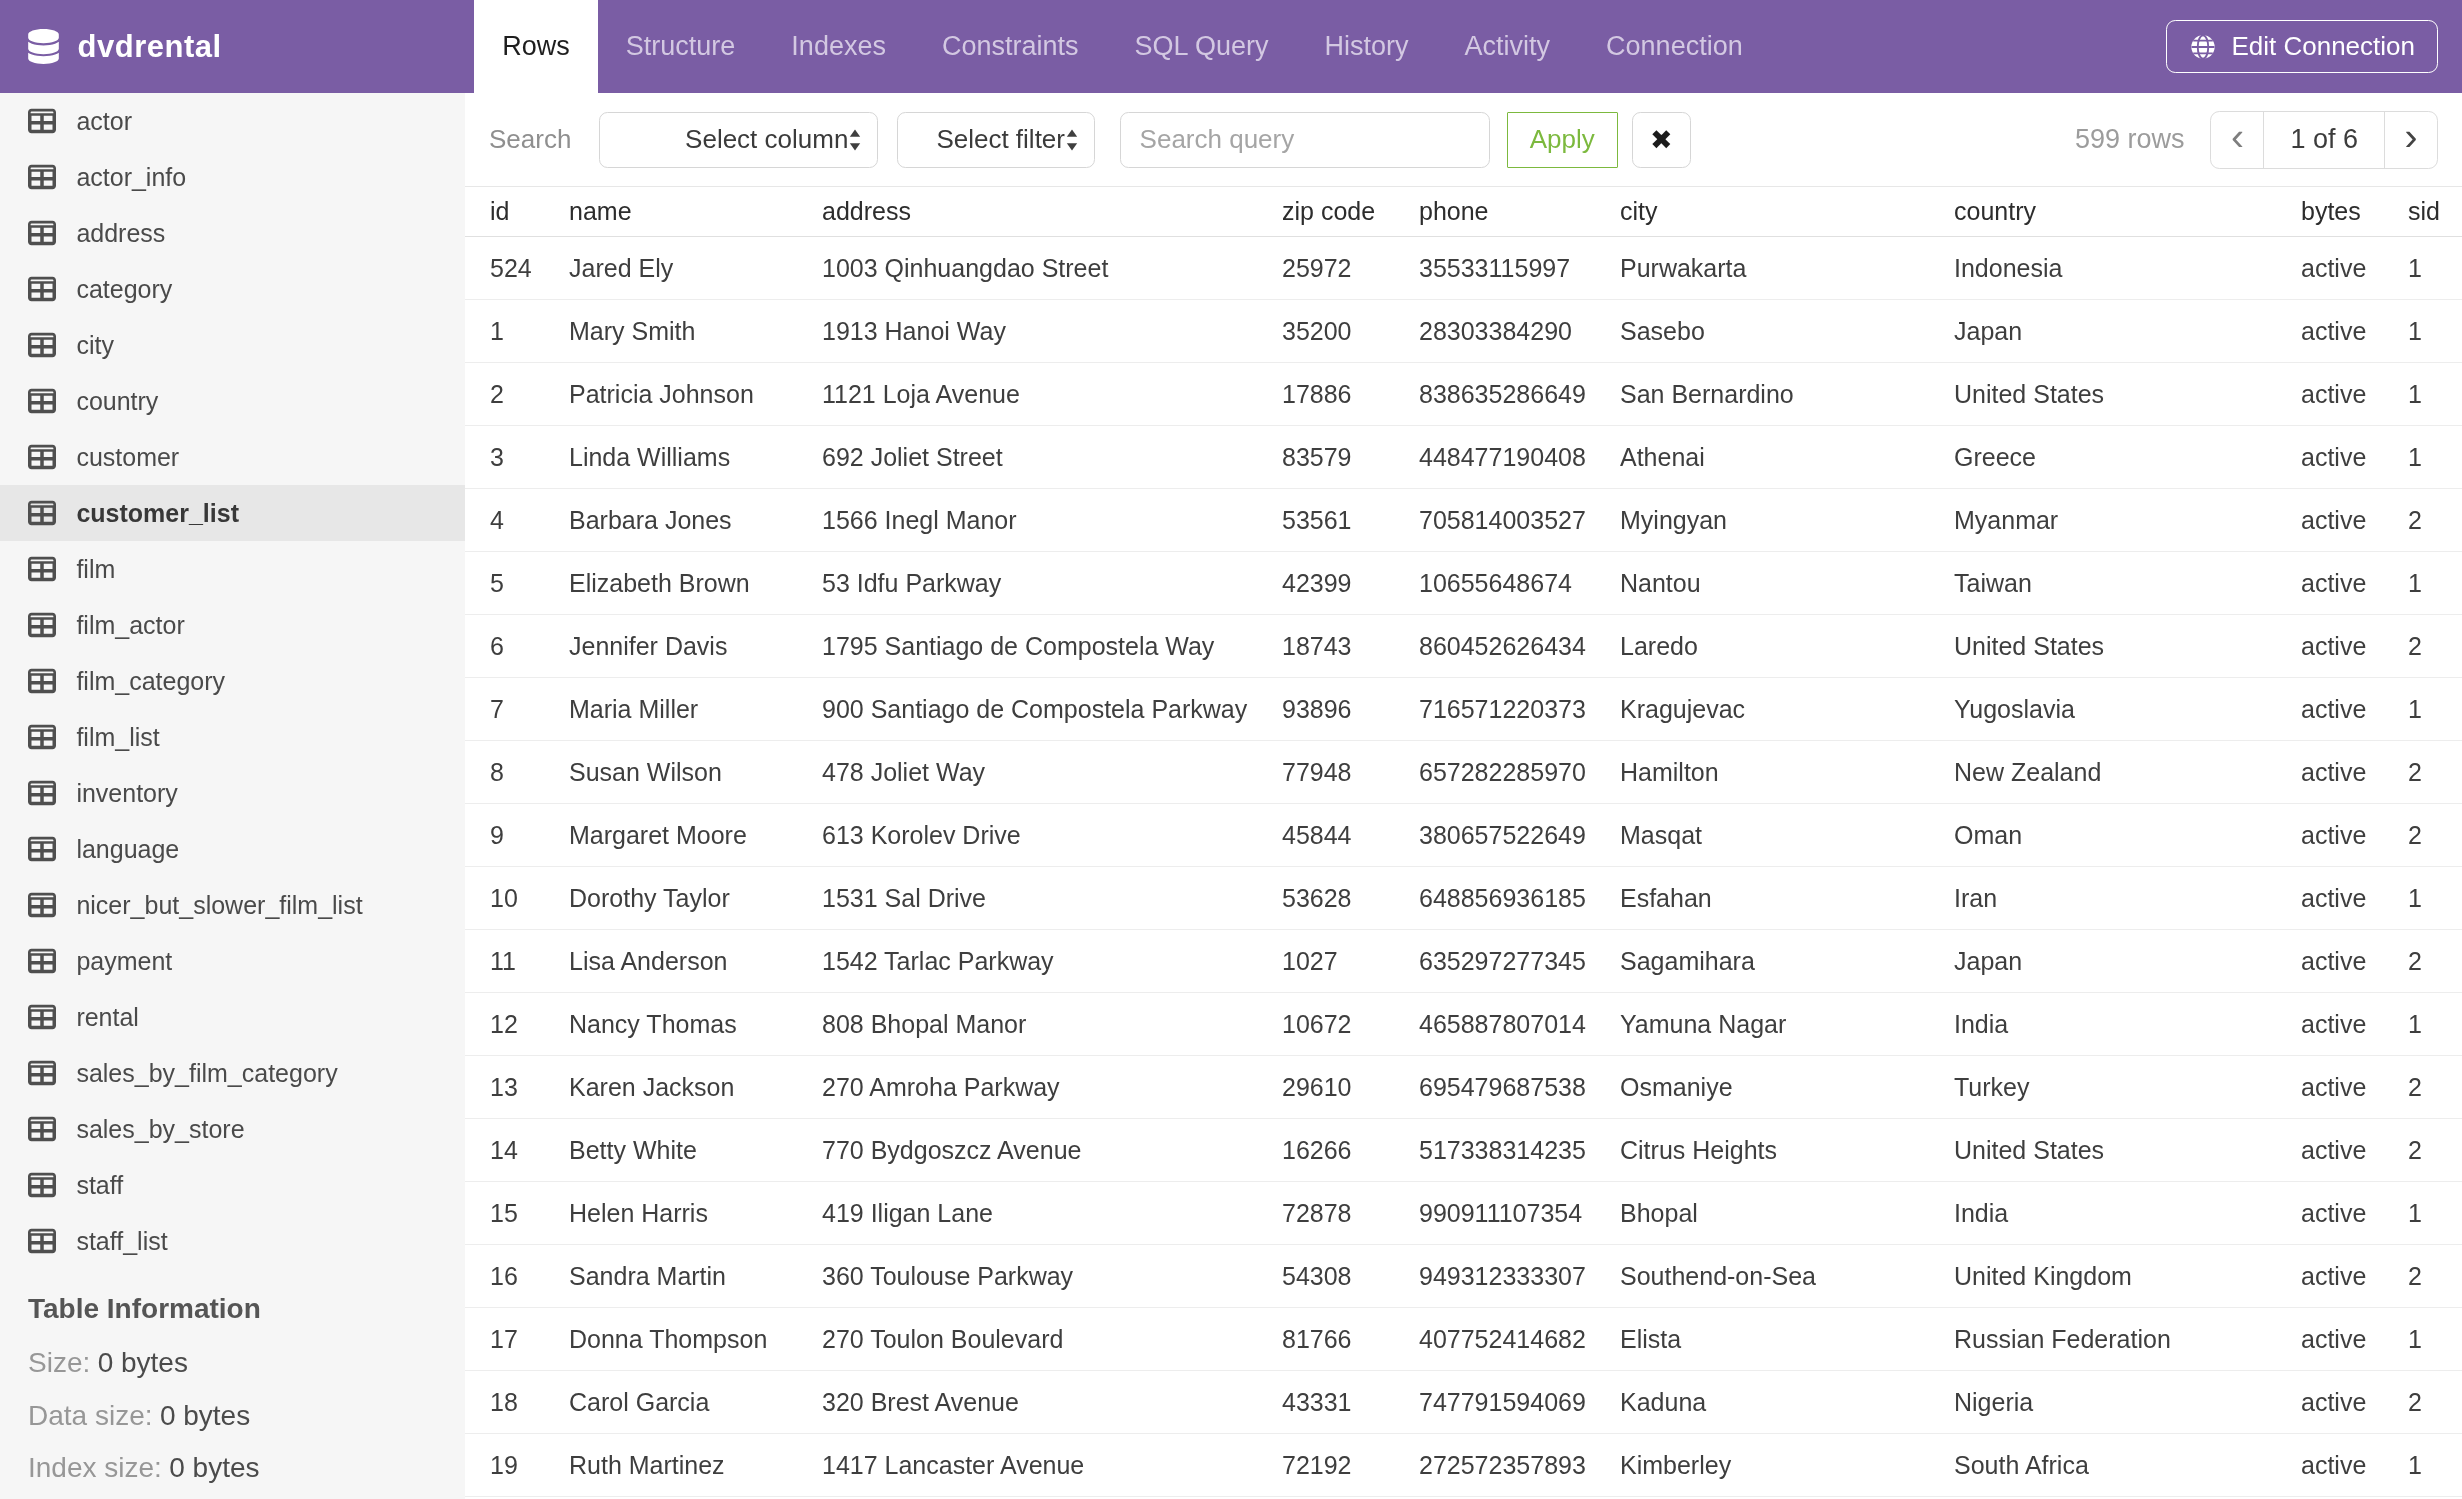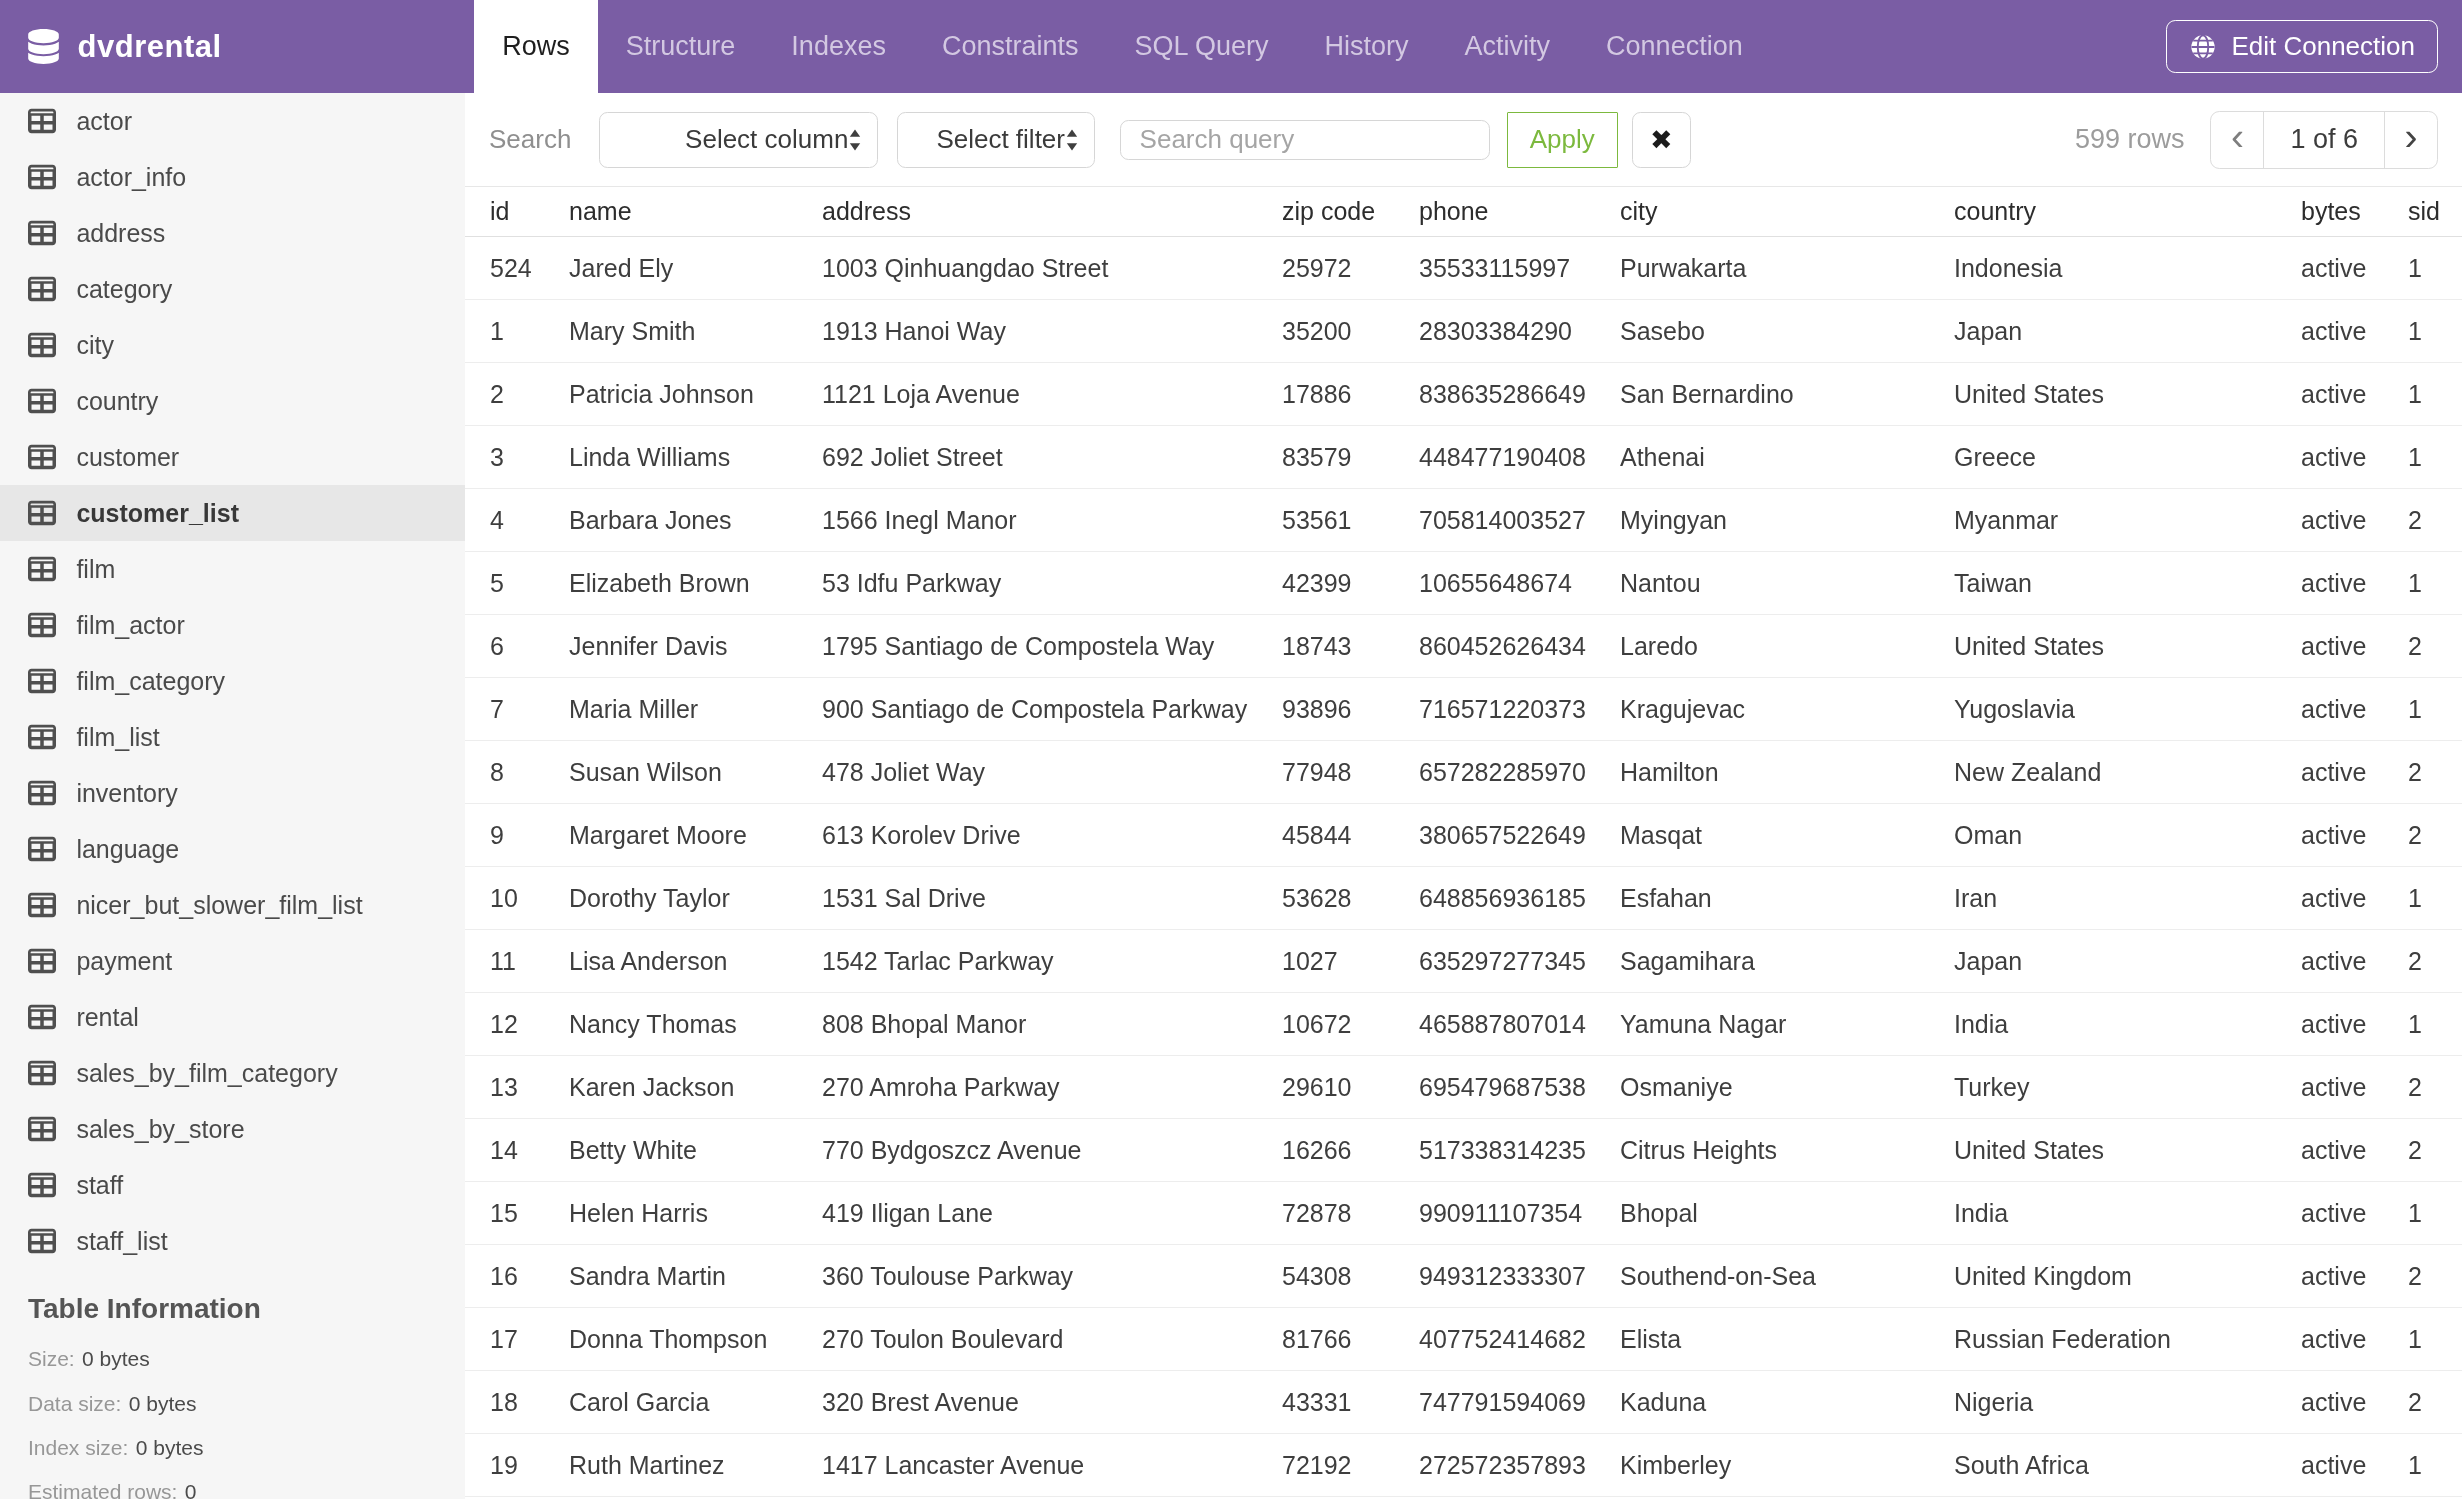--- a/index.html
+++ b/index.html
@@ -21,34 +21,34 @@
   .layout { display:flex; height:1407px; }
 
   
   .sidebar { width:465px; flex:0 0 auto; background:#F6F6F6; overflow:hidden; }
   .side-item { height:56px; display:flex; align-items:center; gap:20.4px; padding:0 28px;
                font-size:25px; color:#4a4a4a; cursor:pointer; white-space:nowrap; }
   .side-item svg { flex:0 0 auto; }
   .side-item.selected { background:#E7E7E7; font-weight:bold; color:#383838; }
   .table-info { padding:15px 28px 0; }
   .table-info h3 { font-size:28px; color:#555; margin:9.3px 0 22px; }
-  .info-row { font-size:21px; margin-bottom:20.4px; color:#4b4b4b; }
+  .info-row { font-size:28px; margin-bottom:20.4px; color:#4b4b4b; }
   .info-label { color:#979797; }
   .info-value { color:#4b4b4b; margin-left:7.4px; }
 
   
   .main { flex:1; min-width:0; background:#fff; display:flex; flex-direction:column; }
   .toolbar { height:93px; display:flex; align-items:center; padding:0 24px; }
   .search-label { color:#8f8f8f; font-size:26px; margin-right:28px; }
   .select { height:56px; border:1.9px solid #d6d6d6; border-radius:8.4px; background:#fff; display:flex;
             align-items:center; justify-content:flex-end; padding:0 15px 0 18.6px; font-size:26px;
             color:#3b3b3b; cursor:pointer; }
   .select-column { width:279px; margin-right:18.6px; }
   .select-filter { width:198px; margin-right:25px; }
-  .query { width:370px; height:40px; border:1.9px solid #d6d6d6; border-radius:8.4px; font-size:26px;
+  .query { width:370px; height:56px; border:1.9px solid #d6d6d6; border-radius:8.4px; font-size:26px;
            padding:0 18.6px; color:#0369a1; margin-right:16.7px; outline:none; }
   .query::placeholder { color:#a5a5a5; }
   .apply { height:56px; border:1.9px solid #7CB93E; color:#7CB93E; background:#fff; border-radius:1px;
            font-size:26px; padding:0 22px; margin-right:14px; cursor:pointer; font-family:inherit; }
   .clear { height:56px; width:59px; border:1.9px solid #d6d6d6; border-radius:8.4px; background:#fff;
            font-size:27px; color:#1c1c1c; cursor:pointer; font-family:inherit; }
   .spacer { flex:1; }
   .rowcount { color:#9c9c9c; font-size:27px; margin-right:26px; }
   .pager { display:flex; border:1.9px solid #dcdcdc; border-radius:9.3px; overflow:hidden; height:58px; background:#fff; }
   .pager > div { display:flex; align-items:center; justify-content:center; }

